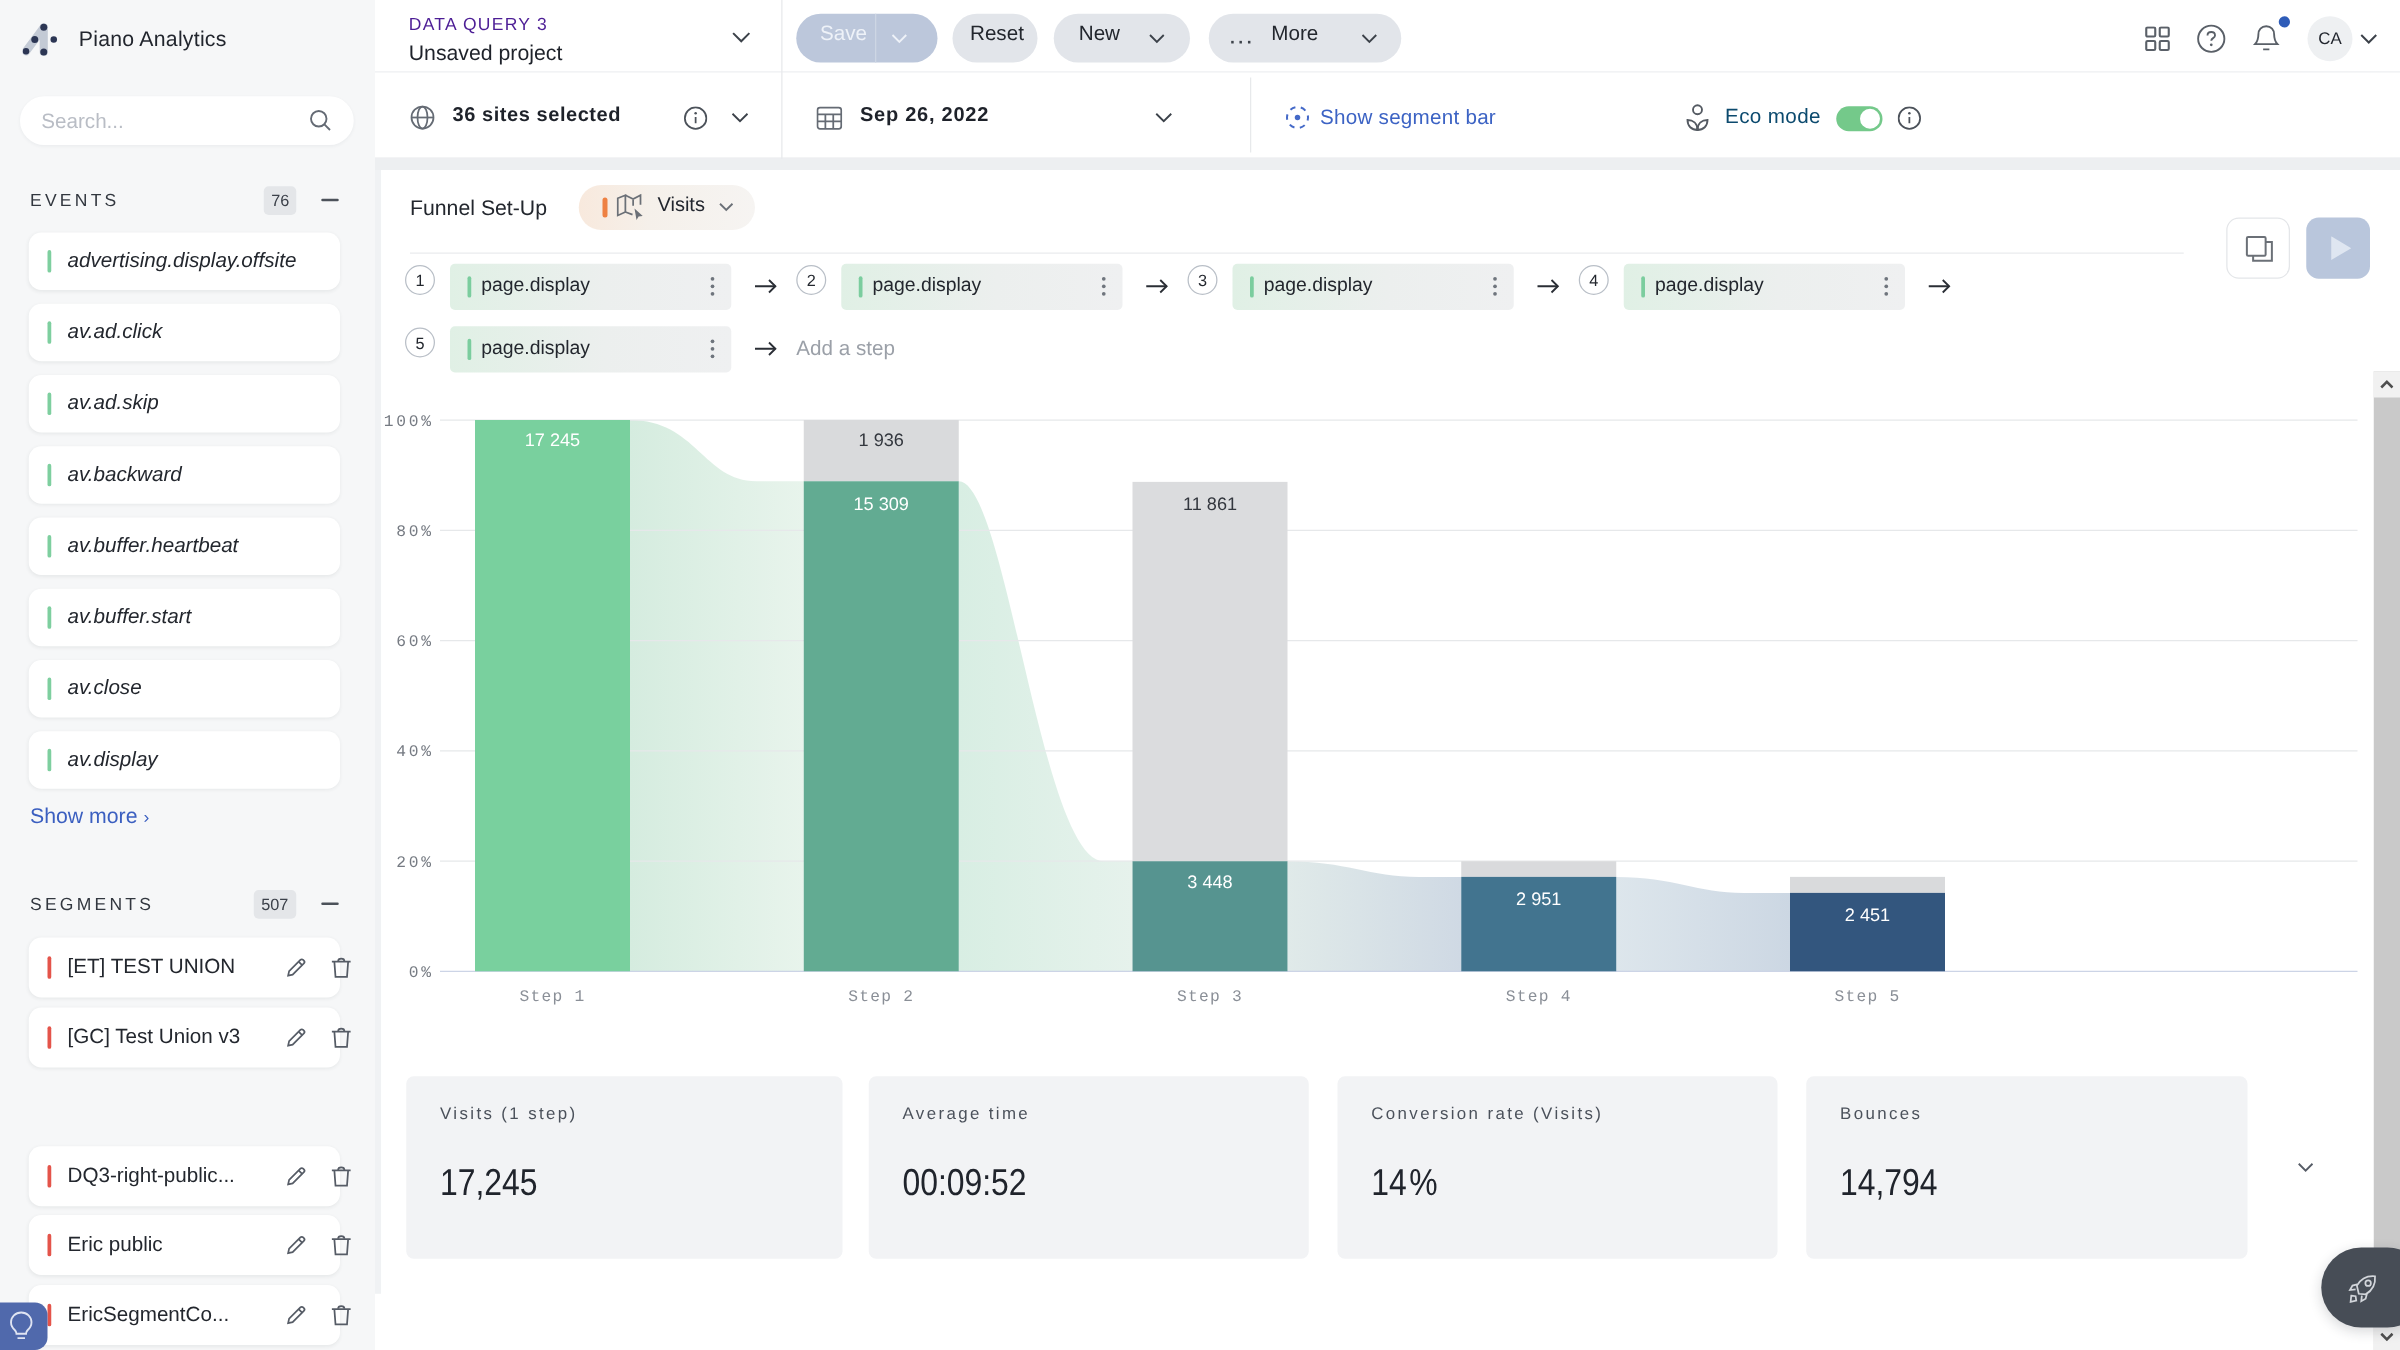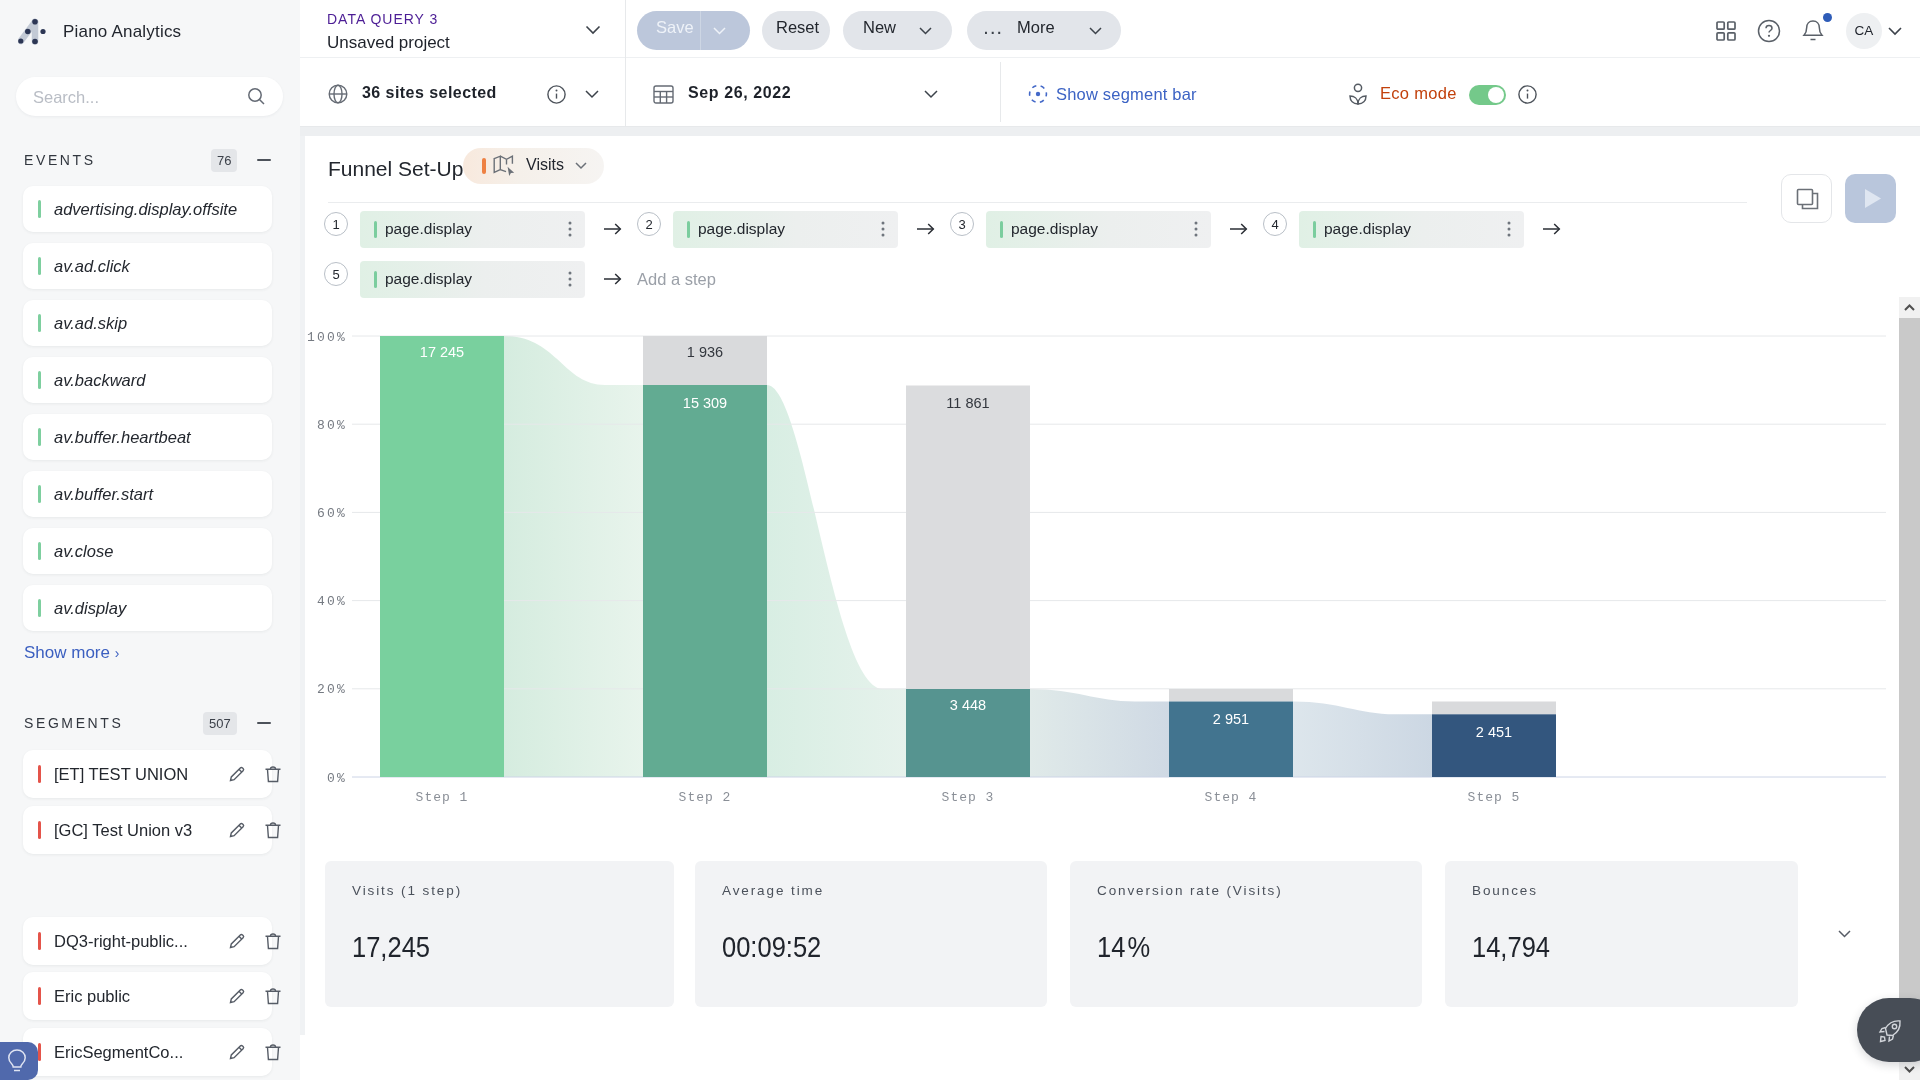--- a/index.html
+++ b/index.html
@@ -35,21 +35,21 @@
 .vdiv1 { position:absolute; left:625px; top:0; width:1px; height:127px; background:#e7e9eb; }
 .vdiv2 { position:absolute; left:1000px; top:62px; width:1px; height:60px; background:#e7e9eb; }
 .dq { position:absolute; left:327px; top:11px; font-size:14px; letter-spacing:1px; color:#4c1d95; }
 .unsaved { position:absolute; left:327px; top:33px; font-size:17px; color:#1e222a; }
 .pill { position:absolute; top:11px; height:39px; border-radius:20px; font-size:16.5px; color:#23272e; }
 .pill .lbl { position:absolute; top:7px; }
 .gapstrip { position:absolute; left:300px; top:127px; width:1620px; height:9px; background:#edeff1; }
 
 
 .panel { position:absolute; left:305px; top:136px; width:1615px; height:944px; background:#fff; }
-.ftitle { position:absolute; left:328px; top:157px; font-size:21px; color:#23272e; }
+.ftitle { position:absolute; left:328px; top:157px; font-size:17px; color:#23272e; }
 .fdivider { position:absolute; left:328px; top:202px; width:1419px; height:1px; background:#eaecee; }
 .stepnum { position:absolute; width:24px; height:24px; border:1px solid #b9bfc7; border-radius:50%; background:#fff; font-size:13px; color:#23272e; text-align:center; line-height:23px; }
 .stepbox { position:absolute; width:225px; height:37px; border-radius:4px; background:linear-gradient(90deg,#e0f0e5 0%,#ecefee 55%,#eff0f1 100%); }
 .stepbox .gb { position:absolute; left:14px; top:10px; width:3px; height:17px; border-radius:2px; background:#7bcd9e; }
 .stepbox .nm { position:absolute; left:25px; top:9px; font-size:15.5px; color:#23272e; }
 .addstep { position:absolute; left:637px; top:270px; font-size:16.5px; color:#9ba0a8; }
 .copybtn { position:absolute; left:1781px; top:174px; width:51px; height:49px; background:#fff; border:1px solid #e4e6e9; border-radius:10px; }
 .playbtn { position:absolute; left:1845px; top:174px; width:51px; height:49px; background:#b9c6dc; border-radius:10px; }
 
 
@@ -302,21 +302,21 @@
     <circle cx="10" cy="10" r="8.4" stroke-dasharray="4.4 4.4" stroke-dashoffset="2"></circle>
       <circle cx="10" cy="10" r="2.2" fill="#4469c8" stroke="none"></circle>
   </svg>
   <div class="abs" style="left:1056px; top:85px; font-size:16.5px; letter-spacing:.2px; color:#3c63c4;">Show segment bar</div>
 
   <svg class="abs" style="left:1345px; top:81px;" width="26" height="26" viewBox="0 0 26 26" fill="none" stroke="#555b63" stroke-width="1.5">
     <circle cx="13" cy="6.8" r="3.6"></circle>
     <path d="M13 23 C13 17.5 9.3 15 5 15 C5 19.8 8.2 23 13 23 Z"></path>
     <path d="M13 23 C13 17.5 16.7 15 21 15 C21 19.8 17.8 23 13 23 Z"></path>
   </svg>
-  <div class="abs" style="left:1380px; top:84px; font-size:16.5px; letter-spacing:.3px; color:#c2410c;">Eco mode</div>
+  <div class="abs" style="left:1380px; top:84px; font-size:16.5px; letter-spacing:.3px; color:#0c4a6e;">Eco mode</div>
   <div class="abs" style="left:1469px; top:85px; width:37px; height:20px; border-radius:10px; background:#74c98a;">
     <div style="position:absolute; right:2px; top:2px; width:16px; height:16px; border-radius:50%; background:#fff;"></div>
   </div>
   <svg class="abs" style="left:1518px; top:85px;" width="19" height="19" viewBox="0 0 19 19" fill="none" stroke="#4c525a" stroke-width="1.4">
     <circle cx="9.5" cy="9.5" r="8.6"></circle>
       <line x1="9.5" y1="8.6" x2="9.5" y2="13.6"></line>
       <circle cx="9.5" cy="5.6" r="1" fill="#4c525a" stroke="none"></circle>
   </svg>
 
   <div class="panel"></div>

